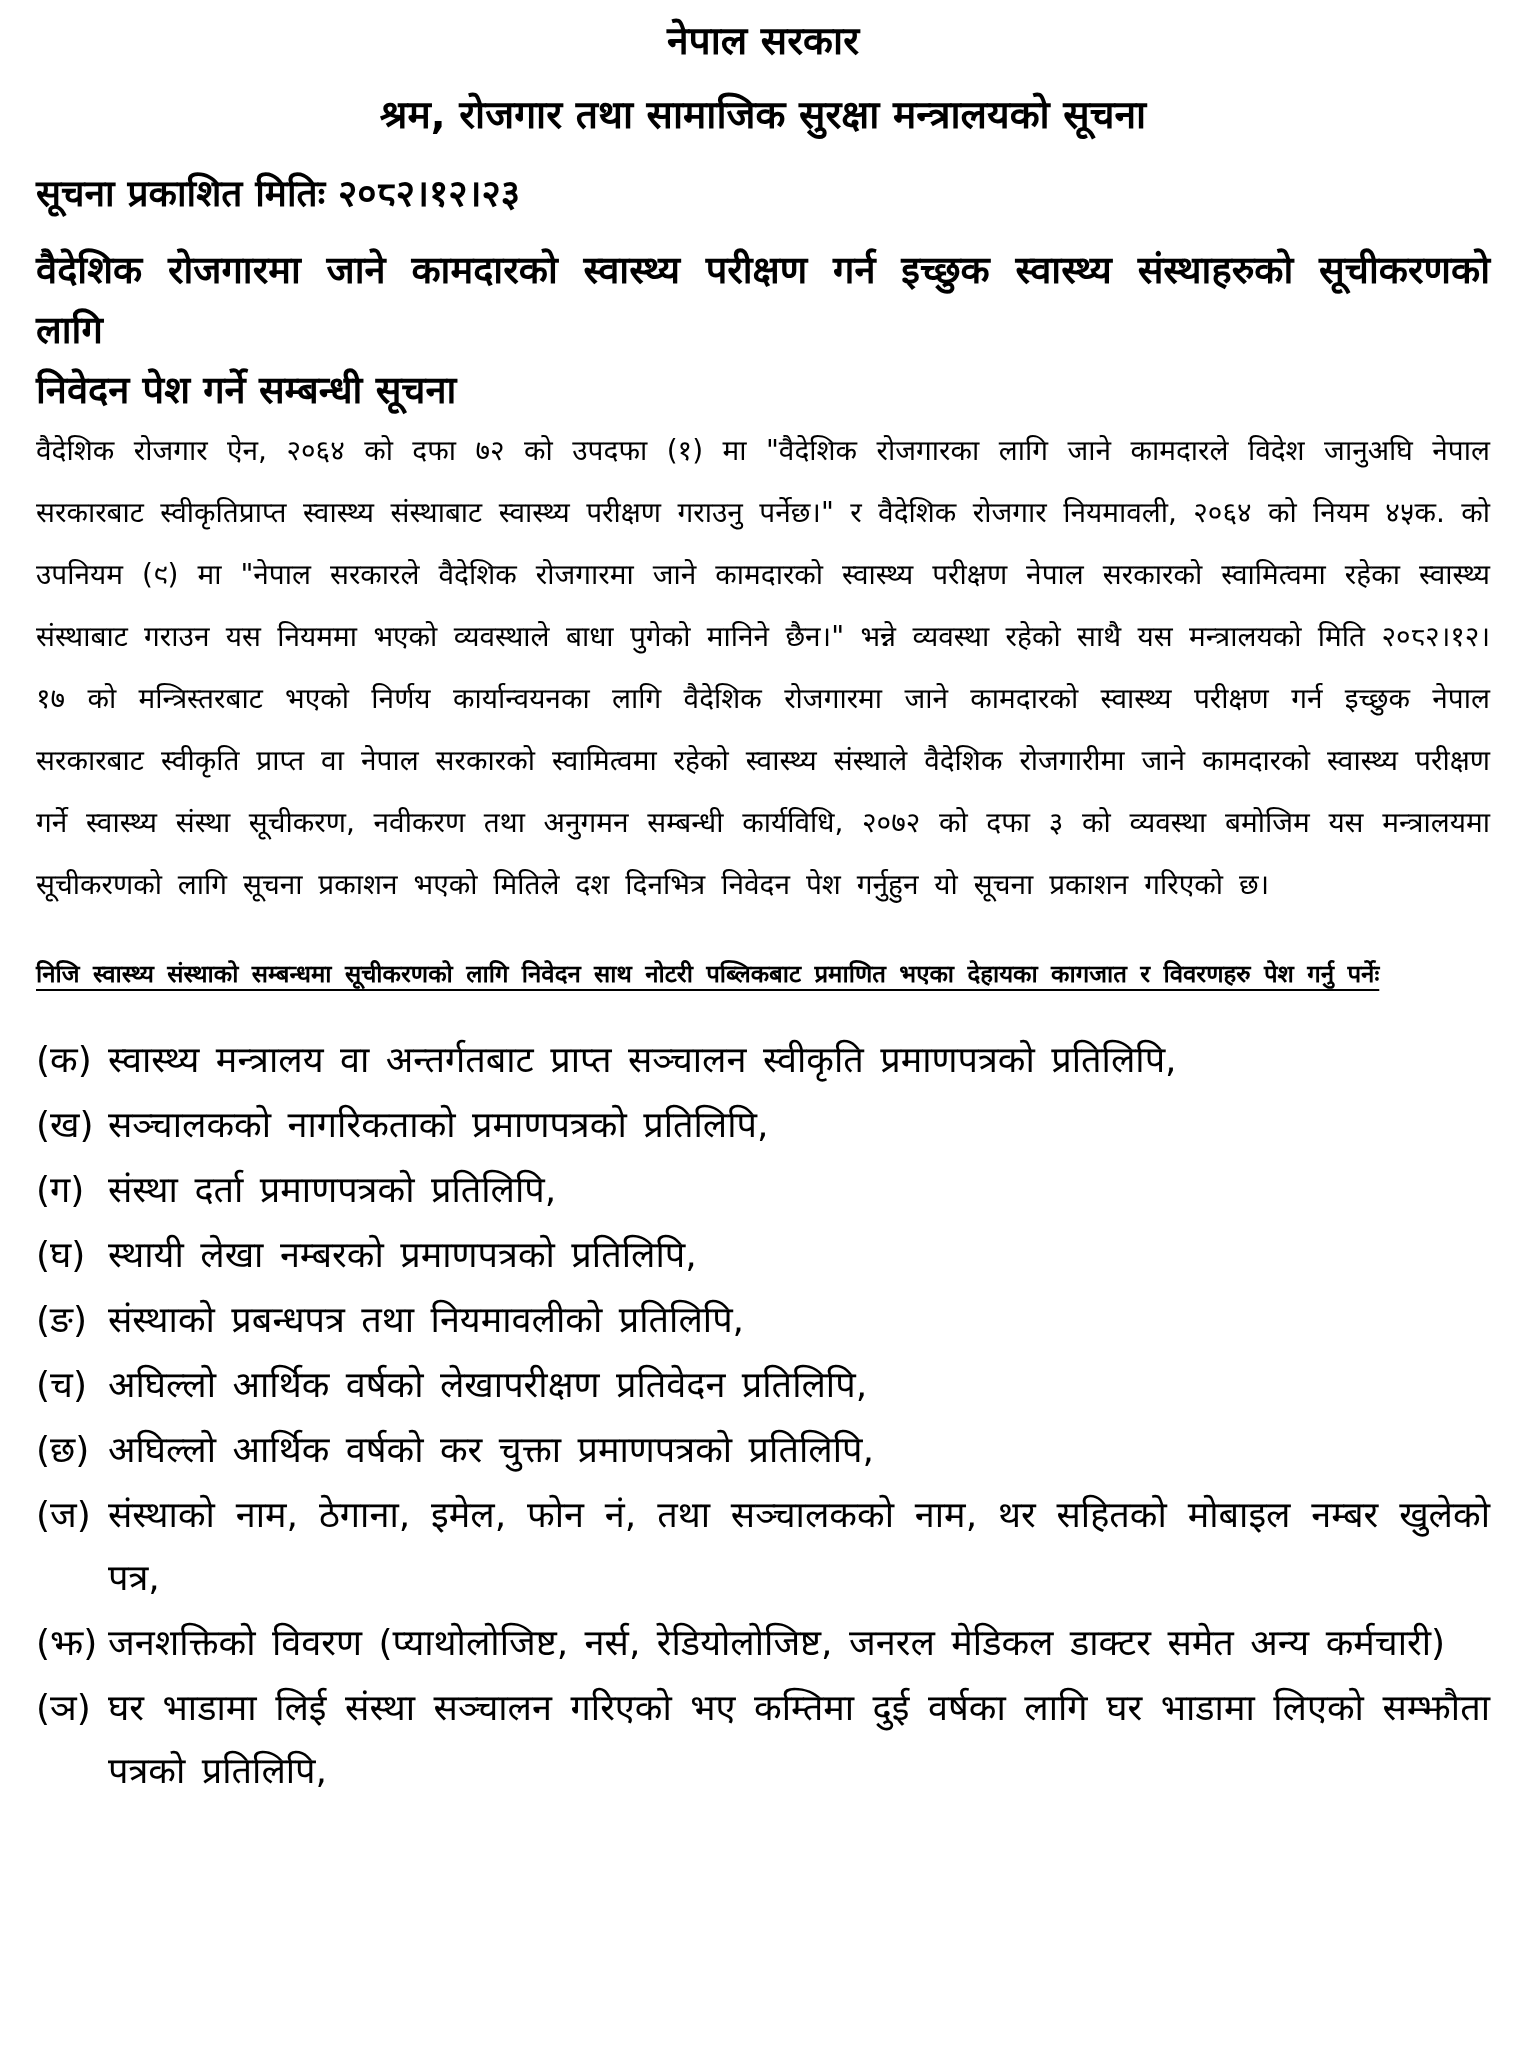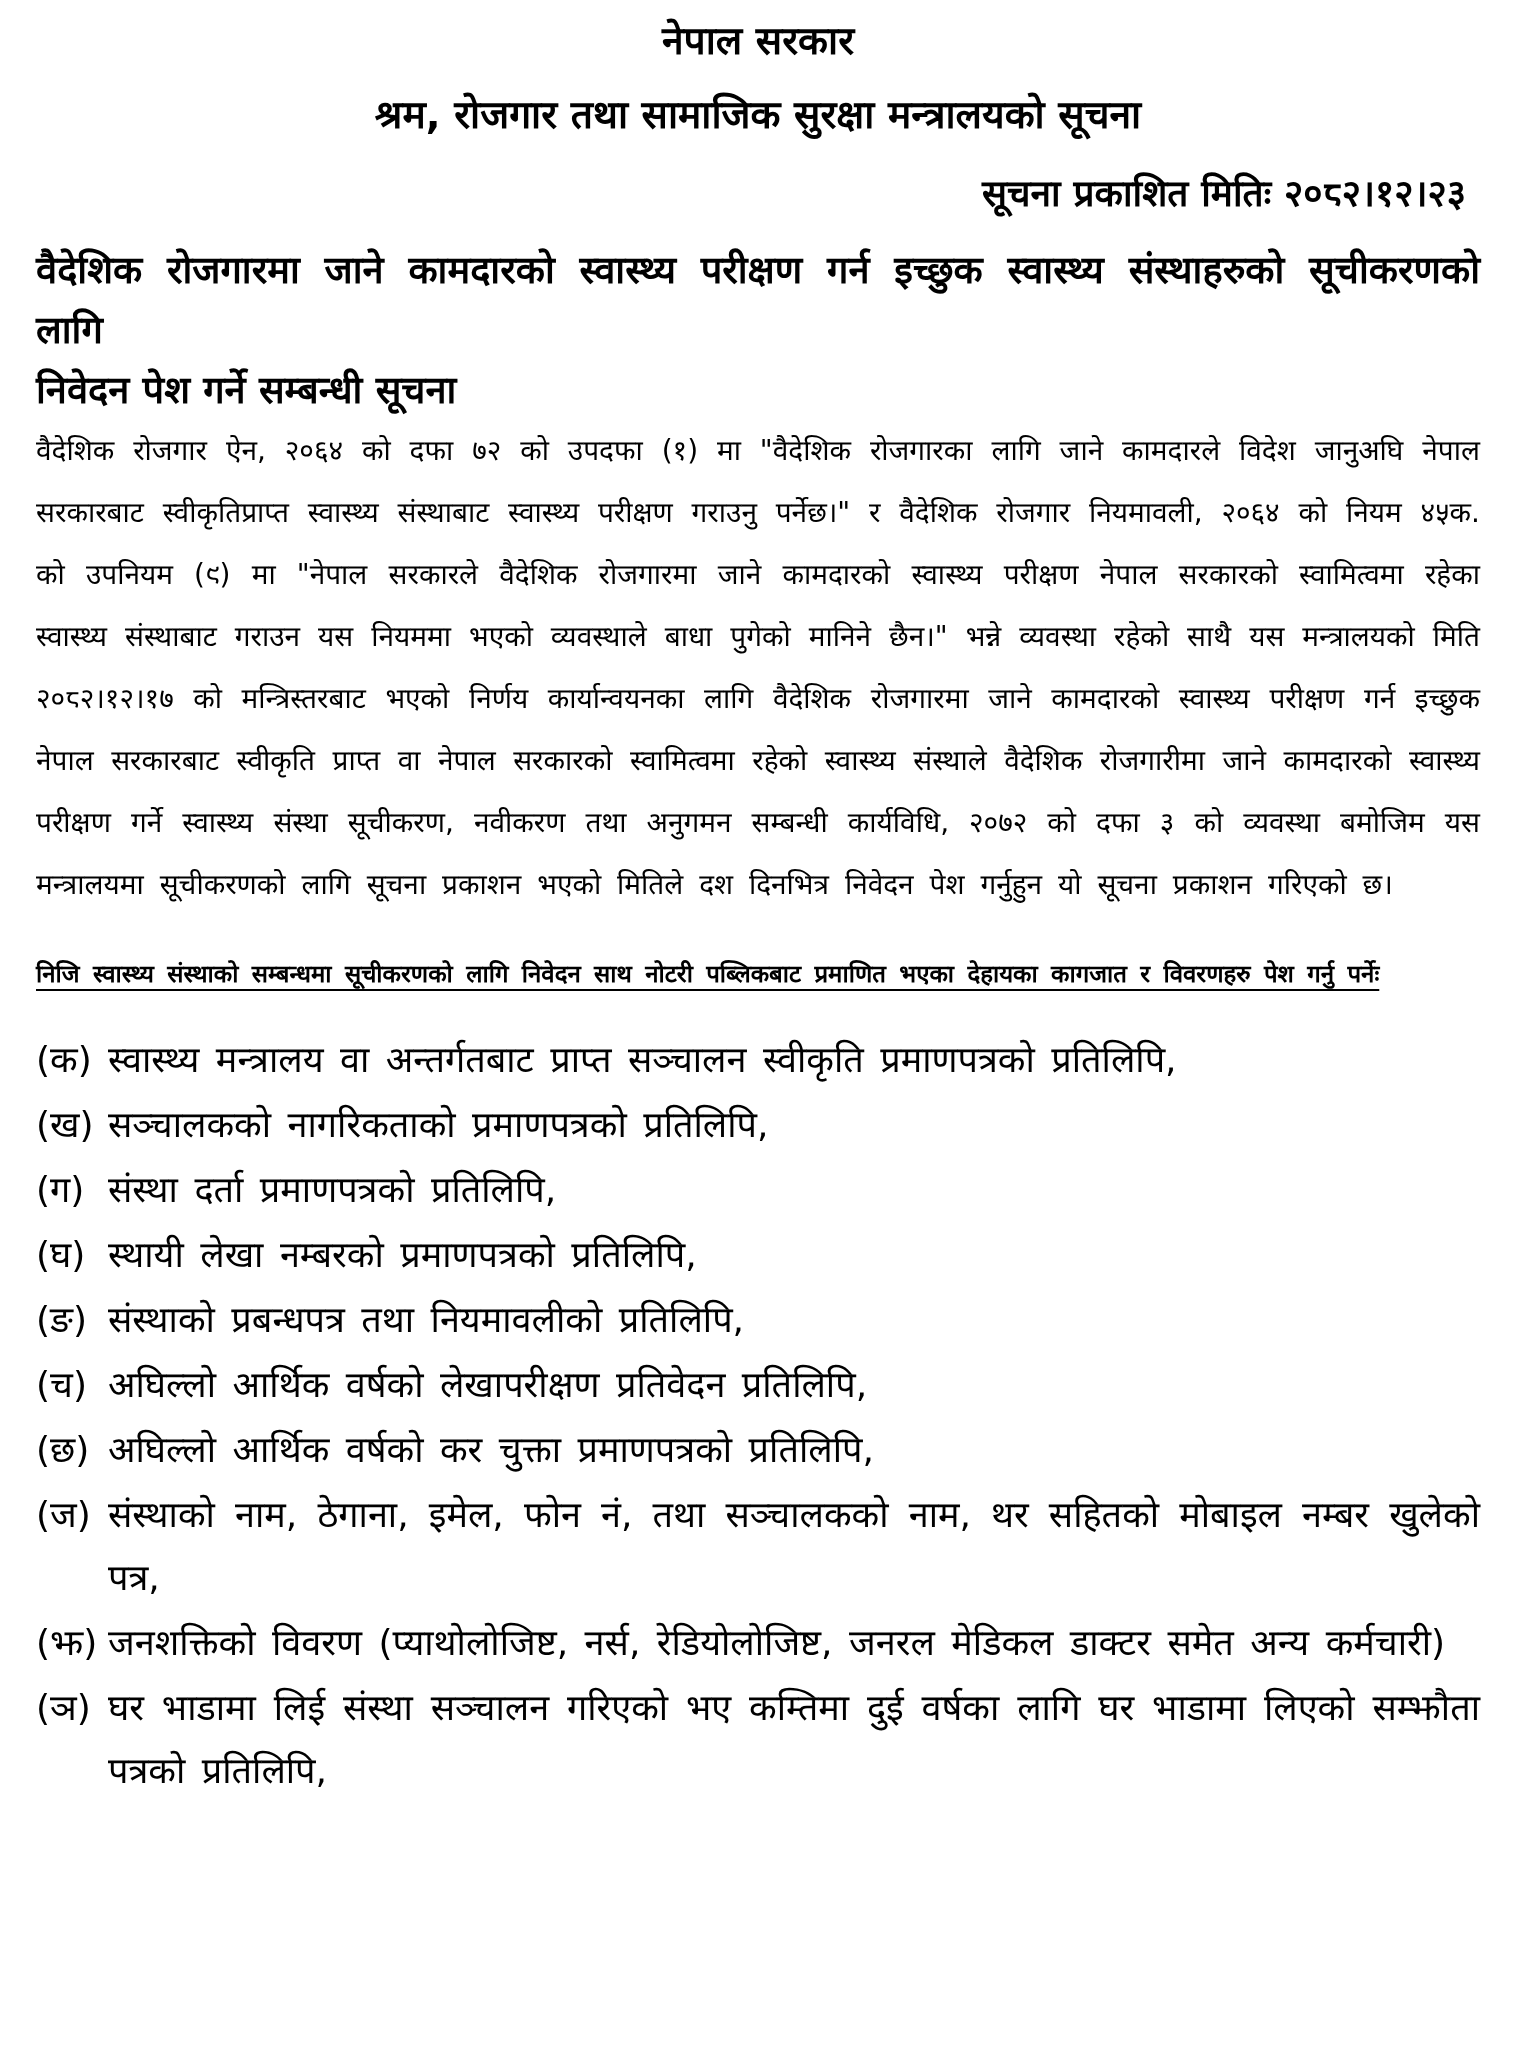--- a/index.html
+++ b/index.html
@@ -9,41 +9,41 @@
     background: #ffffff;
   }
   body {
     width: 1526px;
     height: 2048px;
     overflow: hidden;
     color: #000000;
     font-family: "DejaVu Sans", sans-serif;
   }
   .doc {
-    padding: 12px 46px 0 36px;
+    padding: 12px 36px 0 36px;
     width: 100%;
     height: 100%;
   }
   .center { text-align: center; }
   .org-title {
     font-size: 39px;
     font-weight: bold;
     line-height: 58px;
     margin-bottom: 16px;
   }
   .ministry-title {
     font-size: 39px;
     font-weight: bold;
     line-height: 58px;
     margin-bottom: 22px;
   }
   .pub-date {
     font-size: 37px;
     font-weight: bold;
-    text-align: right;
+    text-align: left;
     line-height: 56px;
     margin-bottom: 18px;
     padding-right: 14px;
   }
   .notice-title { }
   .notice-title .line1 {
     font-size: 38px;
     font-weight: bold;
     line-height: 60px;
     text-align: justify;

